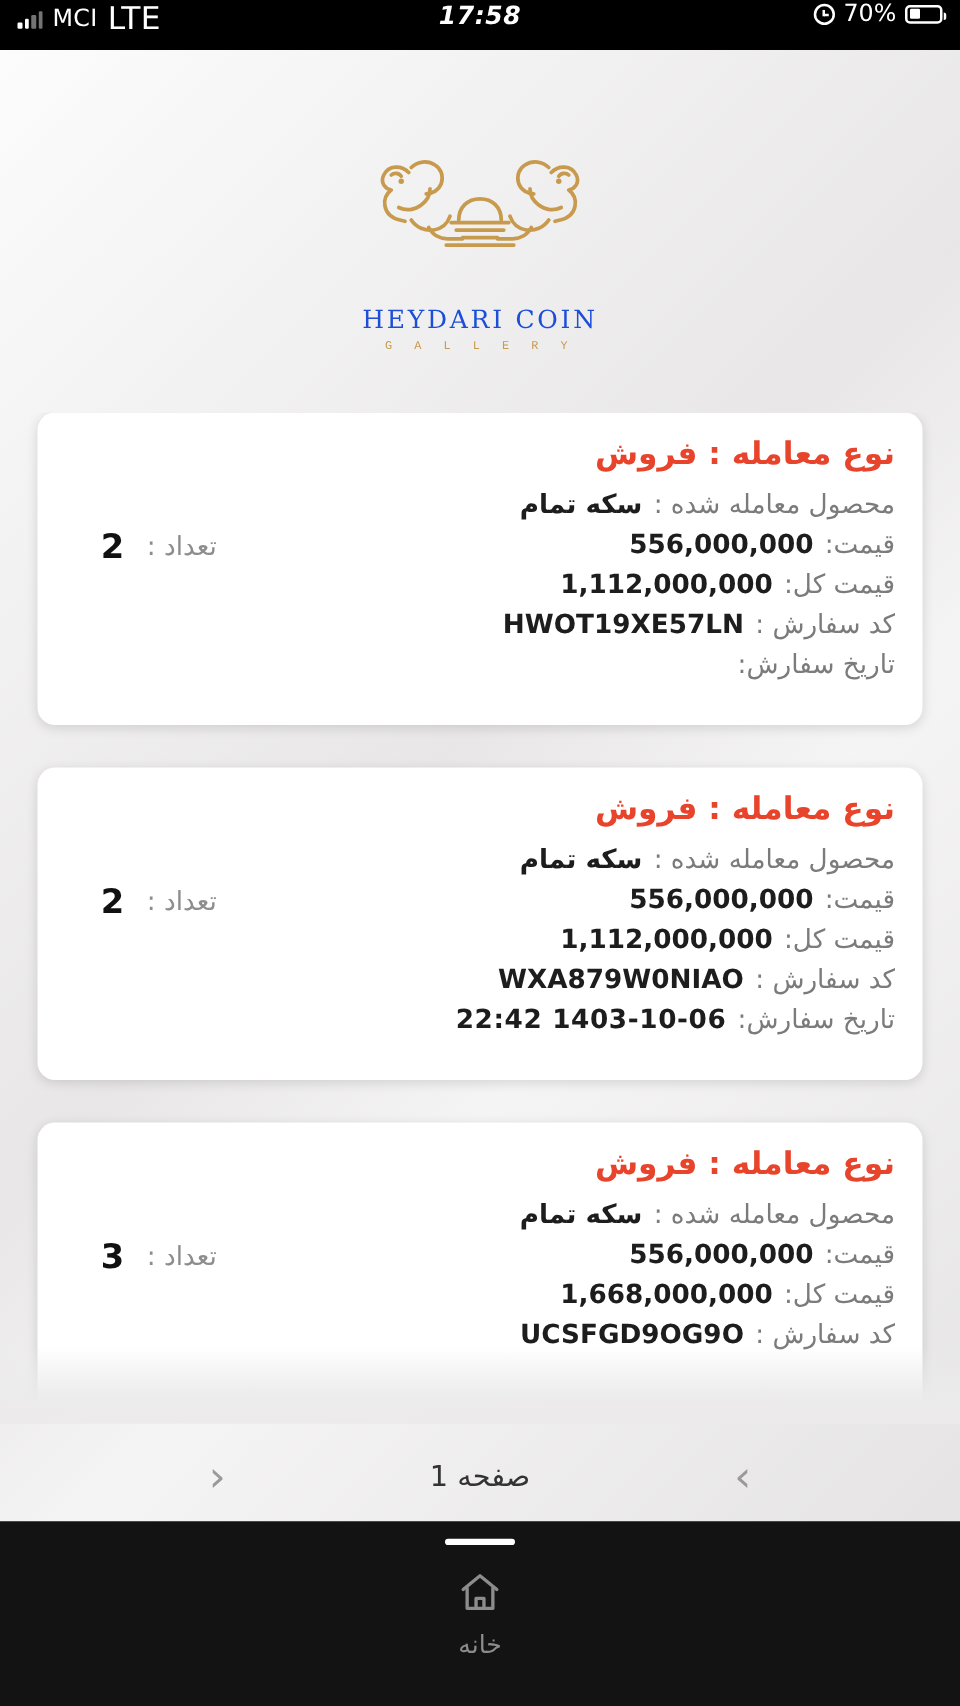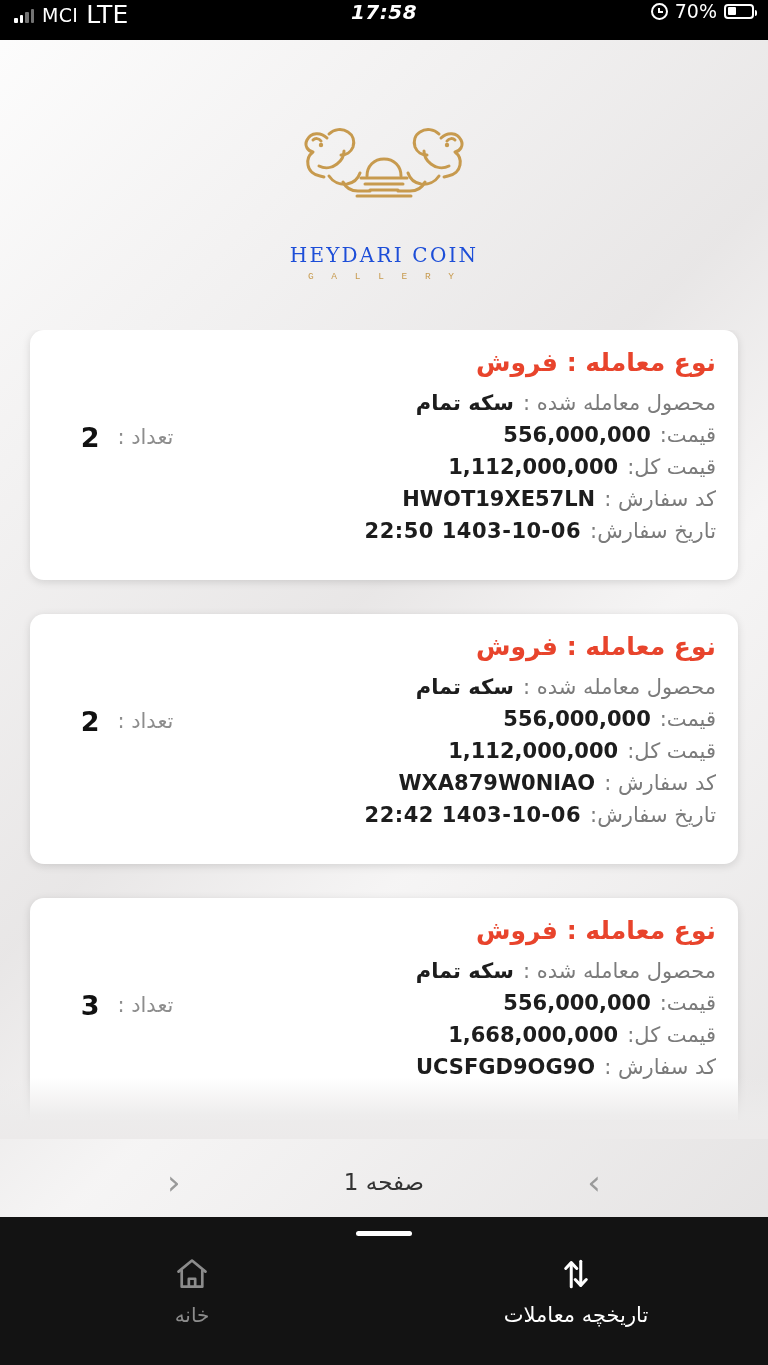--- a/index.html
+++ b/index.html
@@ -246,21 +246,20 @@
       <div class="row">
         <span class="lbl">قیمت کل:</span>
         <span class="val">1,112,000,000</span>
       </div>
       <div class="row">
         <span class="lbl">کد سفارش :</span>
         <span class="val">HWOT19XE57LN</span>
       </div>
       <div class="row date">
         <span class="lbl">تاریخ سفارش:</span>
-        <span class="val">22:50   1403-10-06</span>
       </div>
     </div>
     <div class="card-aside">
       <div class="count-lbl">تعداد :</div>
       <div class="count-val">2</div>
     </div>
   </div>
 
   <div class="card">
     <div class="card-main">
@@ -330,29 +329,20 @@
 <div class="pager">
   <div class="arrow">›</div>
   <div class="page-label">صفحه 1</div>
   <div class="arrow">‹</div>
 </div>
 
 <div class="bottom-nav">
   <div class="nav-indicator"></div>
 
 
-  <div class="nav-item active">
-    <svg class="nav-icon" viewBox="0 0 24 24" fill="none" stroke="#ffffff" stroke-width="1.9" stroke-linecap="round" stroke-linejoin="round">
-      <path d="M9 20V5"></path>
-        <path d="M5.5 8.5L9 4.8l3.5 3.7"></path>
-      <path d="M15 4v15"></path>
-        <path d="M18.5 15.5L15 19.2l-3.5-3.7"></path>
-    </svg>
-    <span class="nav-label">تاریخچه معاملات</span>
-  </div>
 
   <div class="nav-item">
     <svg class="nav-icon" viewBox="0 0 24 24" fill="none" stroke="#8c8c8c" stroke-width="1.7" stroke-linecap="round" stroke-linejoin="round">
       <path d="M3.5 10.5L12 3.5l8.5 7"></path>
       <path d="M5.5 9.8V20h13V9.8"></path>
       <path d="M10 20v-5h4v5"></path>
     </svg>
     <span class="nav-label">خانه</span>
   </div>
 </div>

